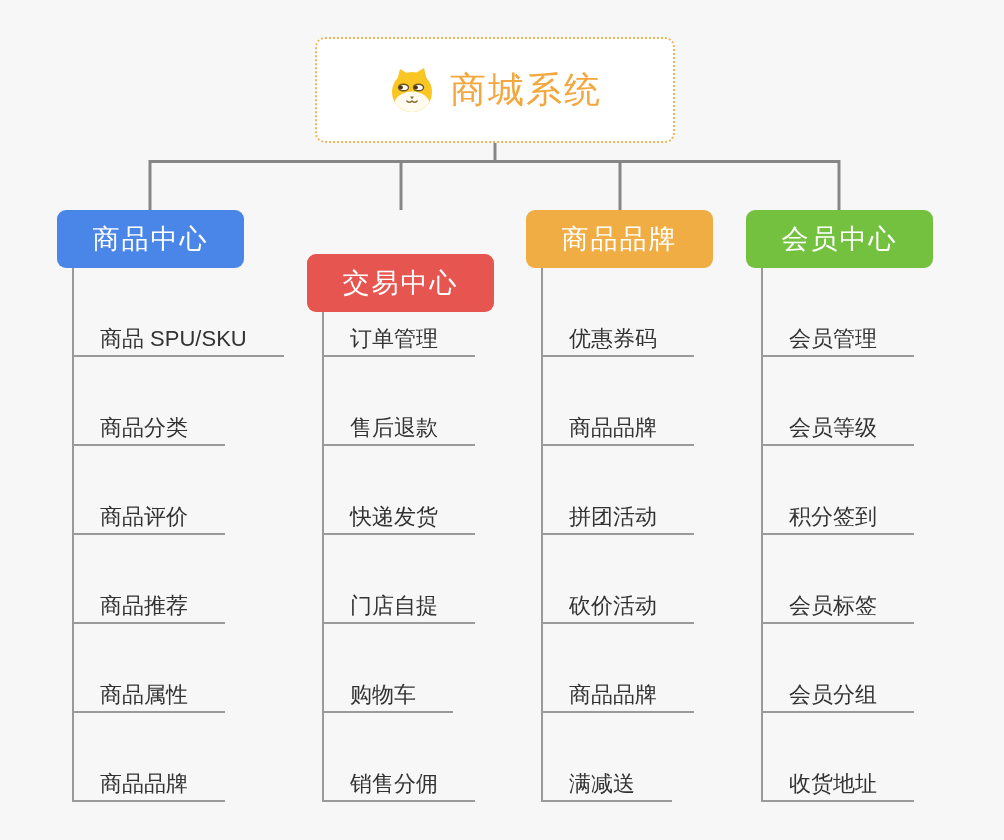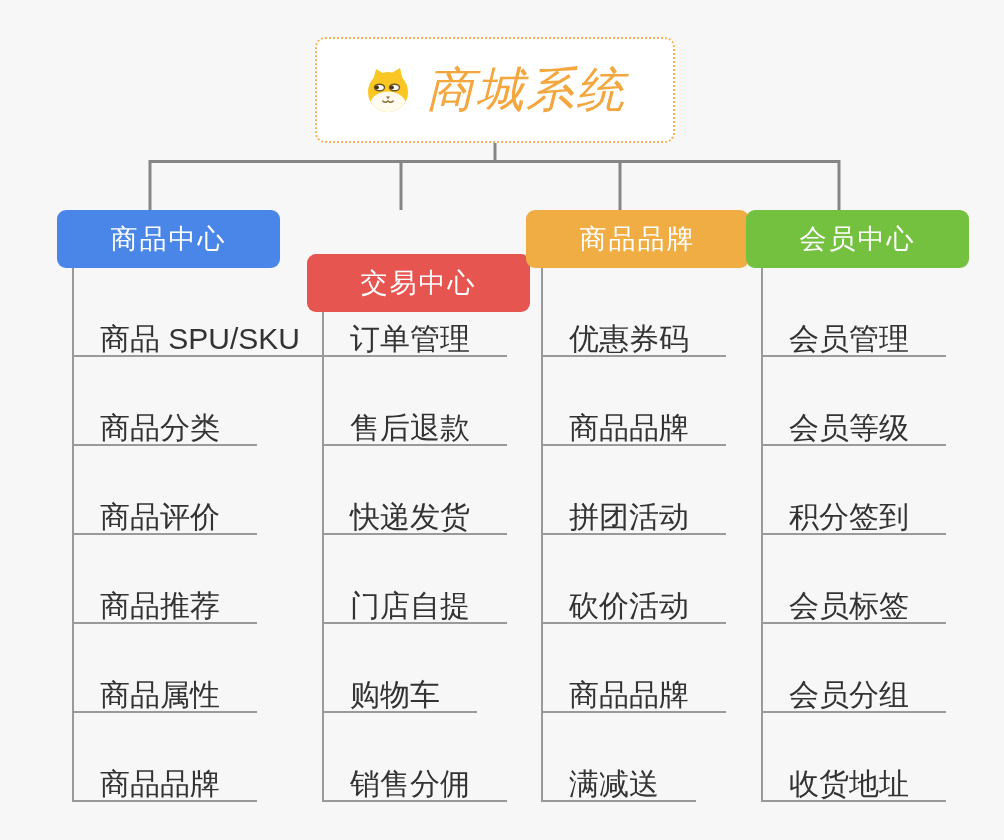--- a/index.html
+++ b/index.html
@@ -5,34 +5,34 @@
   html,body{margin:0;padding:0;}
   body{font-family:"Liberation Sans","DejaVu Sans",sans-serif;}
   .canvas{position:relative;width:1004px;height:840px;background:#f7f7f7;overflow:hidden;}
   .connectors{position:absolute;left:0;top:0;z-index:0;}
   .root-node{
     position:absolute;left:315px;top:37px;width:360px;height:106px;
     background:#ffffff;border:2px dotted #f4b155;border-radius:10px;
     display:flex;align-items:center;justify-content:center;gap:14px;
     box-sizing:border-box;z-index:2;
   }
-  .root-title{font-size:48px;color:#f3a73e;letter-spacing:2px;font-style:italic;}
+  .root-title{font-size:36px;color:#f3a73e;letter-spacing:2px;}
   .dog-icon{width:48px;height:48px;flex:0 0 auto;}
   .branch-box{
-    position:absolute;top:210px;width:223px;height:58px;border-radius:9px;
+    position:absolute;top:210px;width:187px;height:58px;border-radius:9px;
     display:flex;align-items:center;justify-content:center;
     color:#ffffff;font-size:27px;letter-spacing:2px;z-index:2;
   }
   .leaf-col{
     position:absolute;top:268px;border-left:2px solid #9a9a9a;z-index:1;
   }
   .leaf{
     width:fit-content;margin-top:54px;line-height:33px;
     border-bottom:2px solid #9a9a9a;padding:0 37px 0 26px;
-    font-size:30px;color:#333333;white-space:nowrap;
+    font-size:22px;color:#333333;white-space:nowrap;
   }
 </style>
 </head>
 <body>
 
 <div class="canvas">
 
   <svg class="connectors" width="1004" height="840">
     <g stroke="#868686" stroke-width="3" fill="none">
       <line x1="495" y1="143" x2="495" y2="163"></line>

